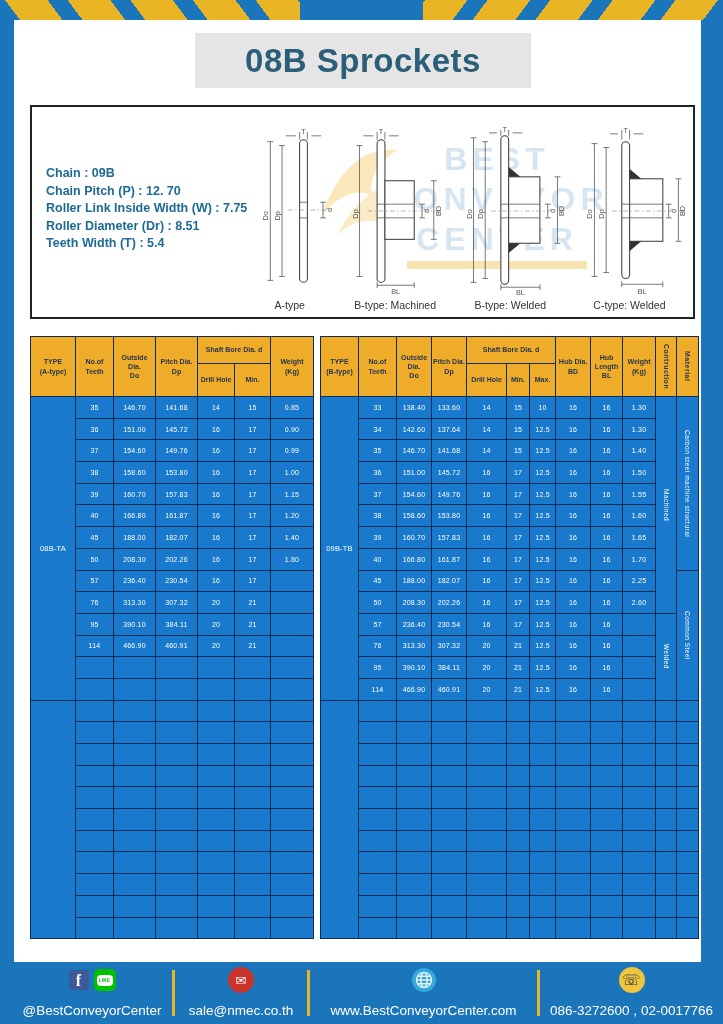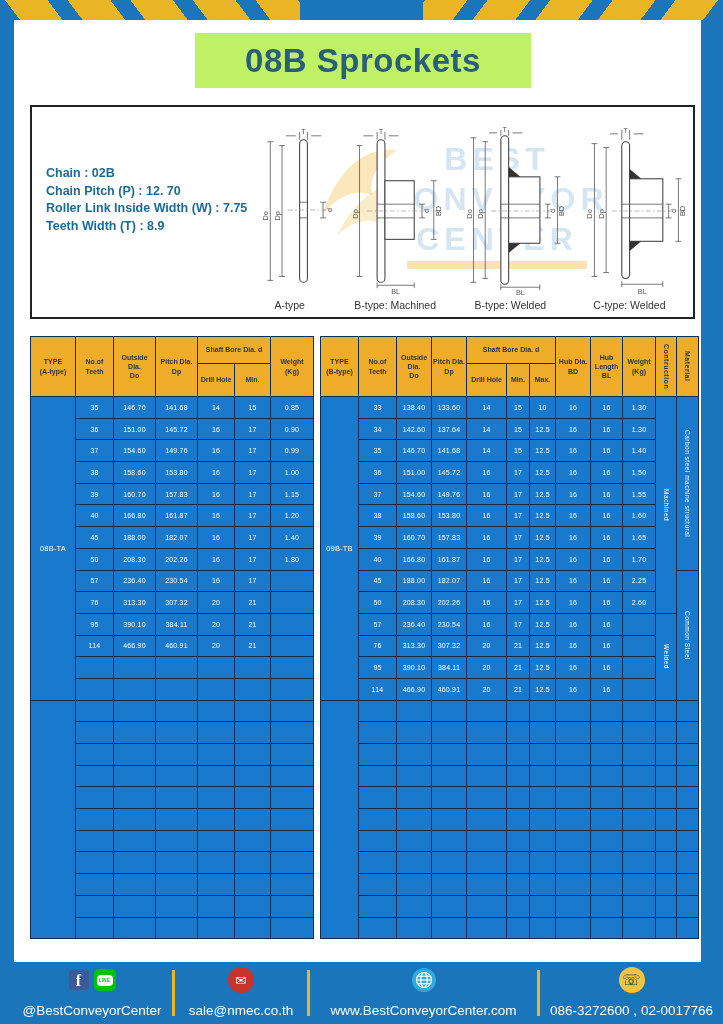--- a/index.html
+++ b/index.html
@@ -6,21 +6,21 @@
   body{width:723px;height:1024px;overflow:hidden;font-family:"Liberation Sans",sans-serif;}
   .page{position:relative;width:723px;height:1024px;background:#1b75bb;}
   
   .topbar{position:absolute;left:0;top:0;width:723px;height:20px;background:#1b75bb;overflow:hidden;}
   .stripes-left{position:absolute;left:0;top:0;width:300px;height:20px;
     background:repeating-linear-gradient(53deg,transparent 0 16px,#eab525 16px 50px);}
   .stripes-right{position:absolute;right:0;top:0;width:300px;height:20px;
     background:repeating-linear-gradient(-53deg,transparent 0 16px,#eab525 16px 50px);}
   
   .content{position:absolute;left:14px;top:20px;width:687px;height:942px;background:#ffffff;}
-  .banner{position:absolute;left:181px;top:13px;width:336px;height:55px;background:#bef264;
+  .banner{position:absolute;left:181px;top:13px;width:336px;height:55px;background:#e5e5e5;
     display:flex;align-items:center;justify-content:center;}
   .banner .title{font-size:33px;font-weight:bold;color:#2b5e79;letter-spacing:0.5px;}
   
   .infobox{position:absolute;left:16px;top:85px;width:661px;height:210px;background:#fff;
     border:2px solid #222;overflow:hidden;}
   .specs{position:absolute;left:14px;top:58px;color:#1d6b95;font-weight:bold;font-size:12.5px;line-height:17.5px;white-space:nowrap;}
   .watermark{position:absolute;left:300px;top:32px;width:330px;text-align:center;
     color:rgba(150,190,222,0.40);font-weight:bold;font-size:32px;line-height:40px;letter-spacing:5px;pointer-events:none;}
   .watermark .wm-bar{margin:2px auto 0;width:180px;height:8px;background:rgba(240,185,60,0.40);}
   .wm-bird{position:absolute;left:270px;top:18px;width:120px;height:130px;pointer-events:none;}
@@ -91,24 +91,25 @@
         </svg>
       </div>
       <div class="watermark">
         <div>BEST</div>
         <div>CONVEYOR</div>
         <div>CENTER</div>
         <div class="wm-bar"></div>
       </div>
 
       <div class="specs">
-        <div>Chain  : 02B</div>
+        <div>Chain  : 09B</div>
         <div>Chain Pitch (P)  :  12. 70</div>
         <div>Roller Link Inside Width (W)  :  7.75</div>
-        <div>Teeth Width (T)  :  8.9</div>
+        <div>Roller Diameter (Dr)  : 8.51</div>
+        <div>Teeth Width (T)  :  5.4</div>
       </div>
 
       <div class="diagrams">
 
         <div class="diag">
           <svg viewBox="0 0 100 172">
             <line class="dl" x1="60" y1="4" x2="60" y2="12"></line>
               <line class="dl" x1="68" y1="4" x2="68" y2="12"></line>
             <line class="dl" x1="46" y1="8" x2="56" y2="8"></line>
               <line class="dl" x1="72" y1="8" x2="82" y2="8"></line>

